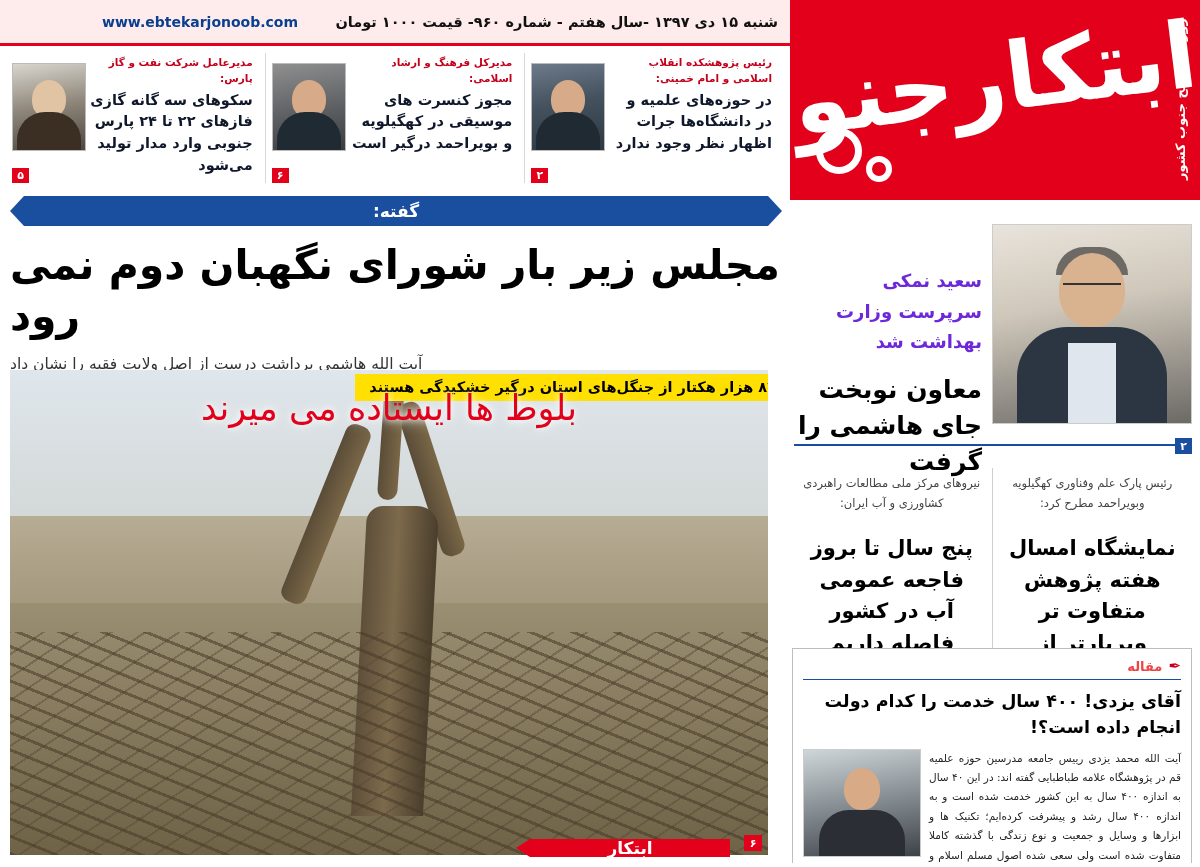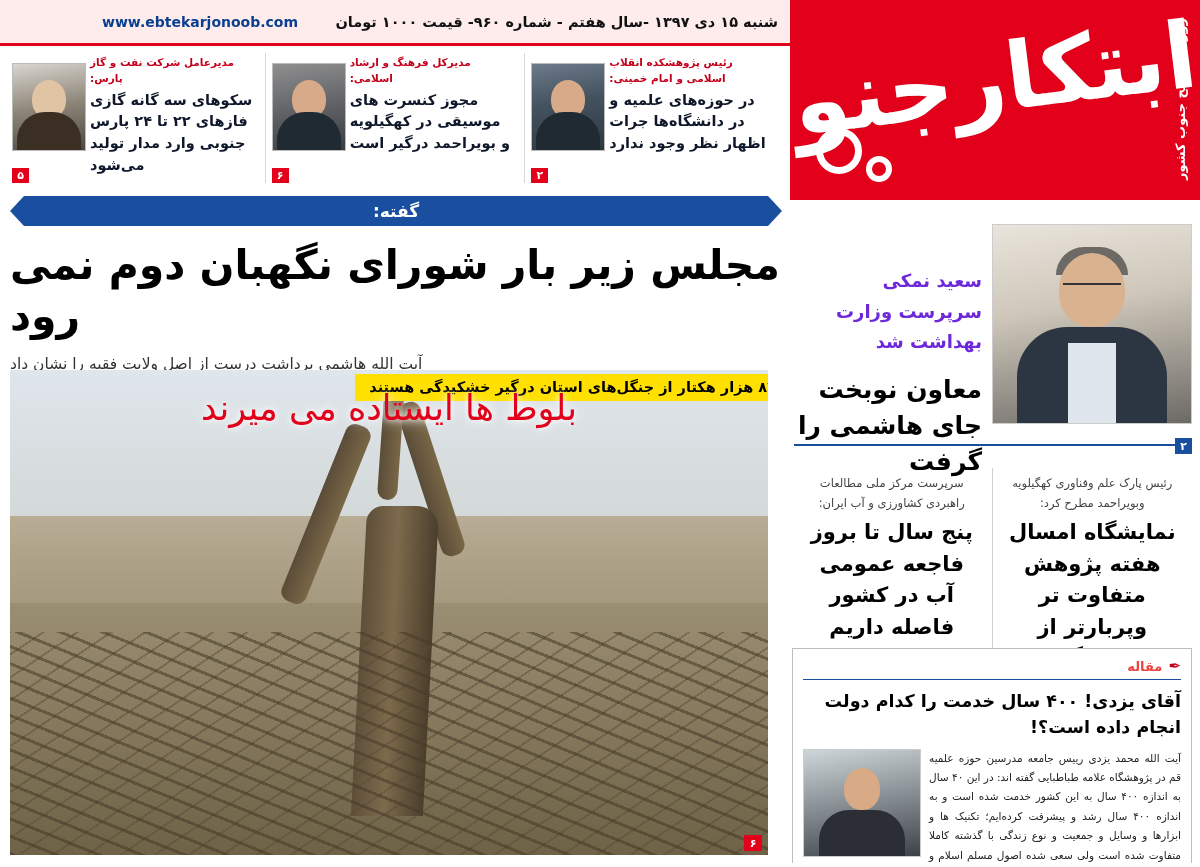--- a/index.html
+++ b/index.html
@@ -116,21 +116,21 @@
   .thumb .body {
     position: absolute; left: 50%; transform: translateX(-50%);
     bottom: 0; width: 64px; height: 38px; border-radius: 28px 28px 0 0;
     background: #1f2a33;
   }
   .t3 .thumb .body { background: #3b2f24; }
   .t3 .thumb .face { background: #e0c4a4; }
   .teaser .txt {
     flex: 1 1 auto;
     padding: 2px 6px 0 4px;
-    text-align: left;
+    text-align: right;
   }
   .teaser .kicker {
     font-size: 10.5px; color: #c4001b; font-weight: bold;
     line-height: 1.5; margin-bottom: 3px;
   }
   .teaser .head {
     font-size: 14.5px; font-weight: bold; color: #0f172a;
     line-height: 1.5;
   }
   .teaser .pagenum {
@@ -279,21 +279,21 @@
   }
   .small-card {
     flex: 1 1 0;
     padding: 6px 10px 20px 10px;
     position: relative;
     text-align: center;
     border-left: 1px solid #cfcfcf;
   }
   .small-card:last-child { border-left: none; }
   .small-card .kicker { font-size: 11.5px; color:#444; line-height:1.7; }
-  .small-card h3 { margin: 4px 0 0 0; font-size: 21px; font-weight: bold; line-height:1.5; color:#000; }
+  .small-card h3 { margin: 20px 0 0 0; font-size: 21px; font-weight: bold; line-height:1.5; color:#000; }
   .small-card .pn {
     position: absolute; bottom: 0; right: 0;
     background: #1a4fa0; color:#fff; font-size: 11px; font-weight: bold;
     width: 17px; height: 16px; display:flex; align-items:center; justify-content:center;
   }
 
   
   .article-box {
     position: absolute; top: 442px; right: 8px; width: 400px;
     border: 1px solid #bdbdbd;
@@ -455,21 +455,21 @@
       <div class="pn">۲</div>
     </div>
 
     <div class="small-row">
       <div class="small-card">
         <div class="kicker">رئیس پارک علم وفناوری کهگیلویه وبویراحمد مطرح کرد:</div>
         <h3>نمایشگاه امسال هفته پژوهش متفاوت تر وپربارتر از سالهای گذشته بود</h3>
         <div class="pn">۱</div>
       </div>
       <div class="small-card">
-        <div class="kicker">سرپرست مرکز ملی مطالعات راهبردی کشاورزی و آب ایران:</div>
+        <div class="kicker">نیروهای مرکز ملی مطالعات راهبردی کشاورزی و آب ایران:</div>
         <h3>پنج سال تا بروز فاجعه عمومی آب در کشور فاصله داریم</h3>
         <div class="pn">۳</div>
       </div>
     </div>
 
     <div class="article-box">
       <div class="hdr">
         <span class="pen">✒</span>
         <span class="label">مقاله</span>
       </div>
@@ -482,15 +482,20 @@
             <div class="f"></div>
           </div>
           <div class="authorname">مهرداد خدیر</div>
         </div>
       </div>
 
     </div>
 
   </div>
 
+  <div class="footer-mark">
+    <div class="bar"></div>
+    <div class="arrow"></div>
+    <div class="txt">ابتکار</div>
+  </div>
 
   <div class="bottom-bar"></div>
 </div>
 
 </body></html>

